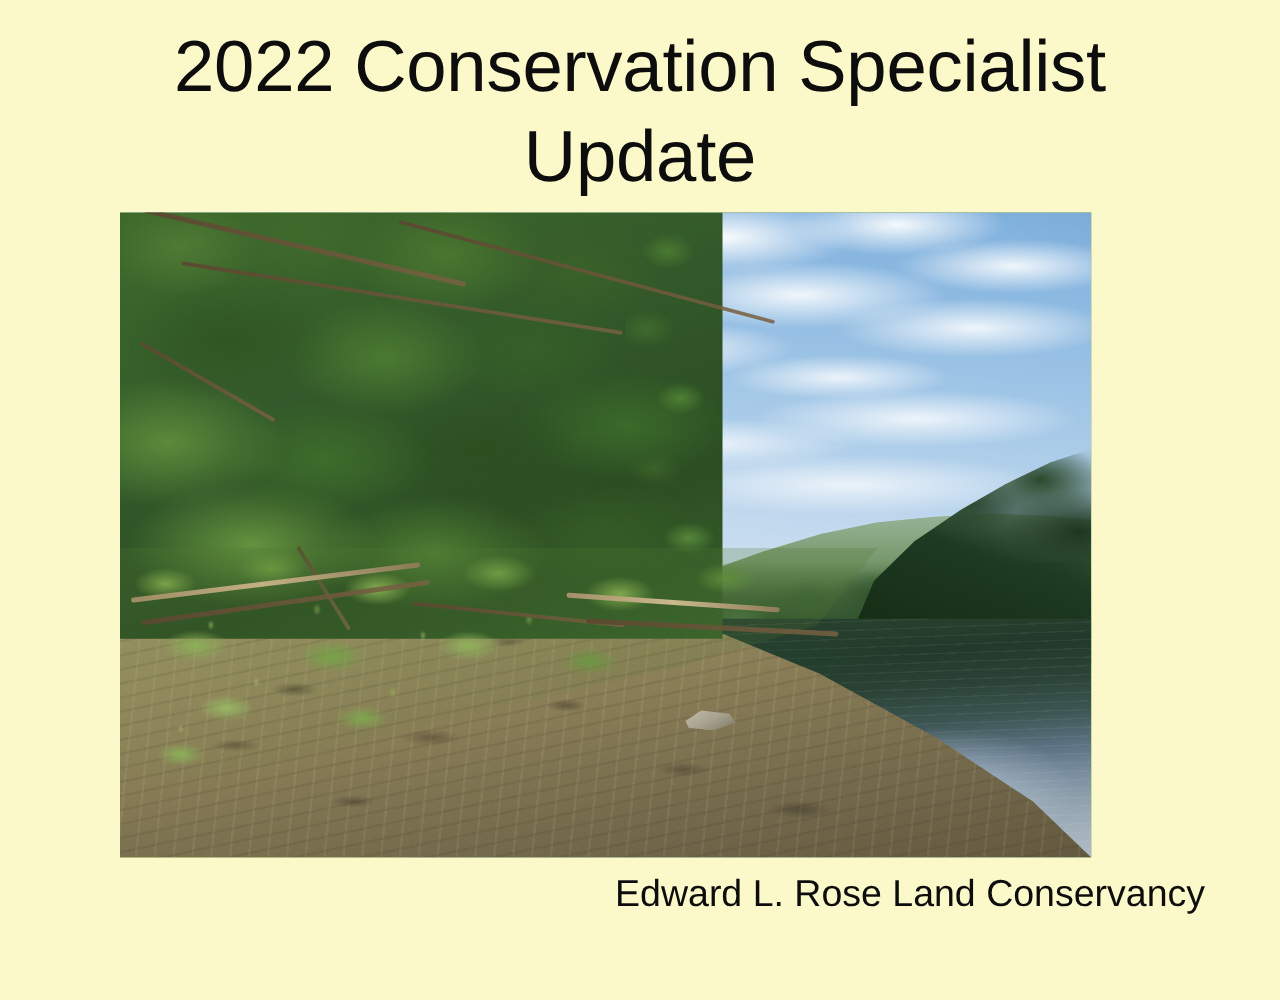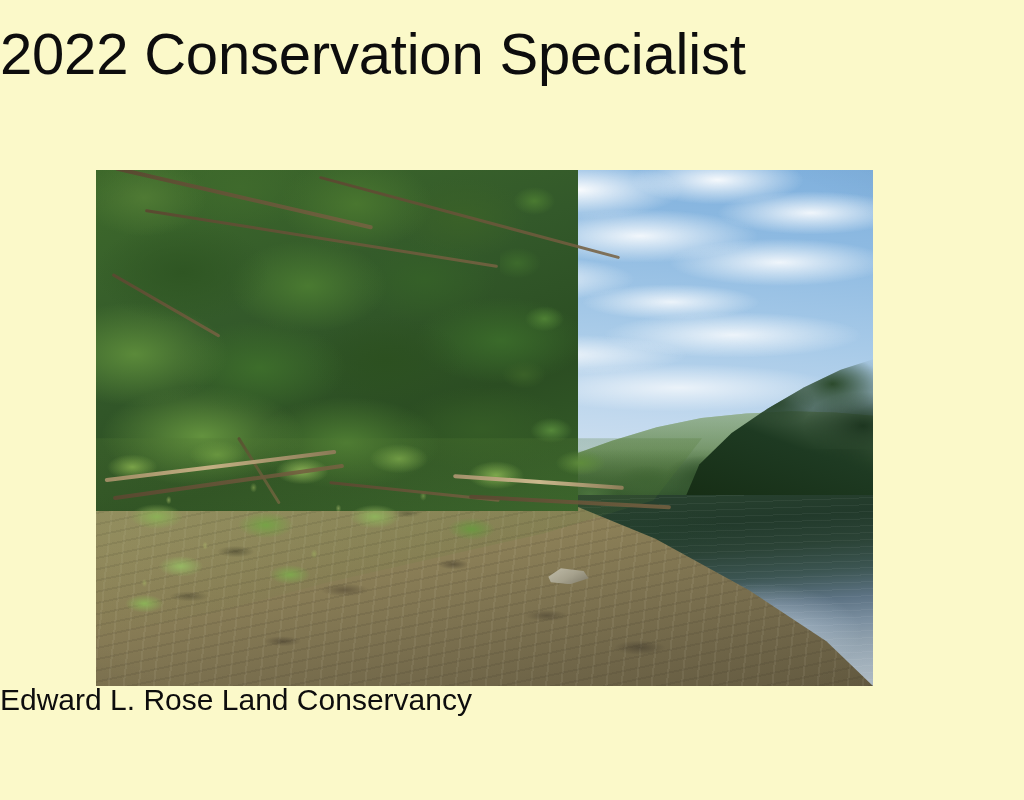--- a/index.html
+++ b/index.html
@@ -20,20 +20,21 @@
     background: #fbf9c9;
     box-sizing: border-box;
   }
 
   
   #title-block {
     position: absolute;
     left: 0;
     top: 18px;
     width: 1024px;
+    text-align: center;
   }
   .title-line {
     display: block;
     font-family: "Liberation Sans", sans-serif;
     font-size: 58px;
     line-height: 72px;
     font-weight: 400;
     color: #0d0d0d;
     letter-spacing: -0.2px;
     white-space: nowrap;
@@ -301,41 +302,42 @@
     inset: 0;
     background:
       radial-gradient(ellipse 120% 110% at 50% 50%, rgba(0,0,0,0) 55%, rgba(0,0,0,.16) 100%);
     pointer-events: none;
   }
 
   
   #subtitle-block {
     position: absolute;
     left: 0;
-    top: 676px;
+    top: 692px;
     width: 964px;
-    text-align: left;
+    text-align: right;
   }
   .subtitle-line {
     display: block;
     font-family: "Liberation Sans", sans-serif;
     font-size: 30px;
     line-height: 48px;
     font-weight: 400;
     color: #0d0d0d;
     white-space: nowrap;
   }
 </style>
 </head>
 <body>
 
 <div id="slide">
 
   <div id="title-block">
     <span class="title-line">2022 Conservation Specialist</span>
+    <span class="title-line">Update</span>
   </div>
 
   <div id="photo-frame">
     <div id="photo">
       <div class="layer sky"></div>
       <div class="layer clouds"></div>
       <div class="layer ridge"></div>
       <div class="layer ridge-haze"></div>
       <div class="layer far-trees"></div>
       <div class="layer right-trees"></div>

